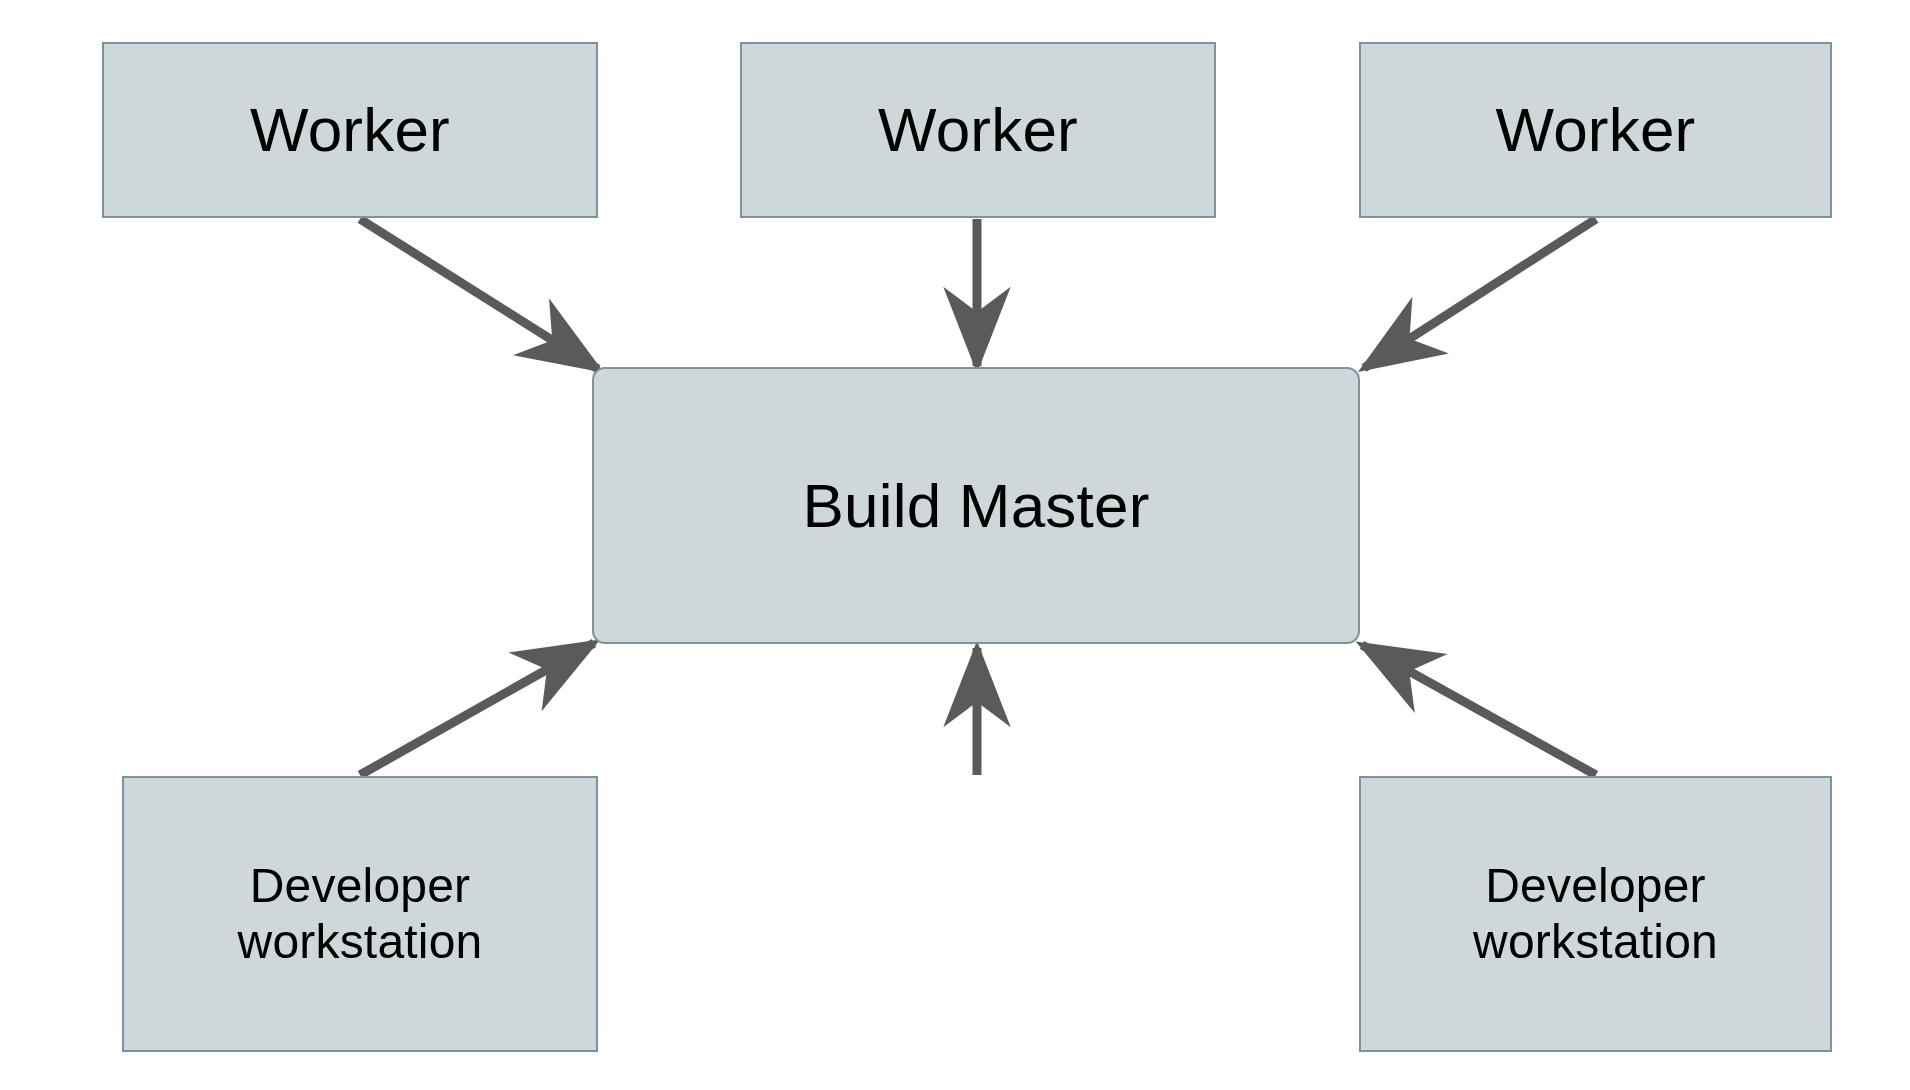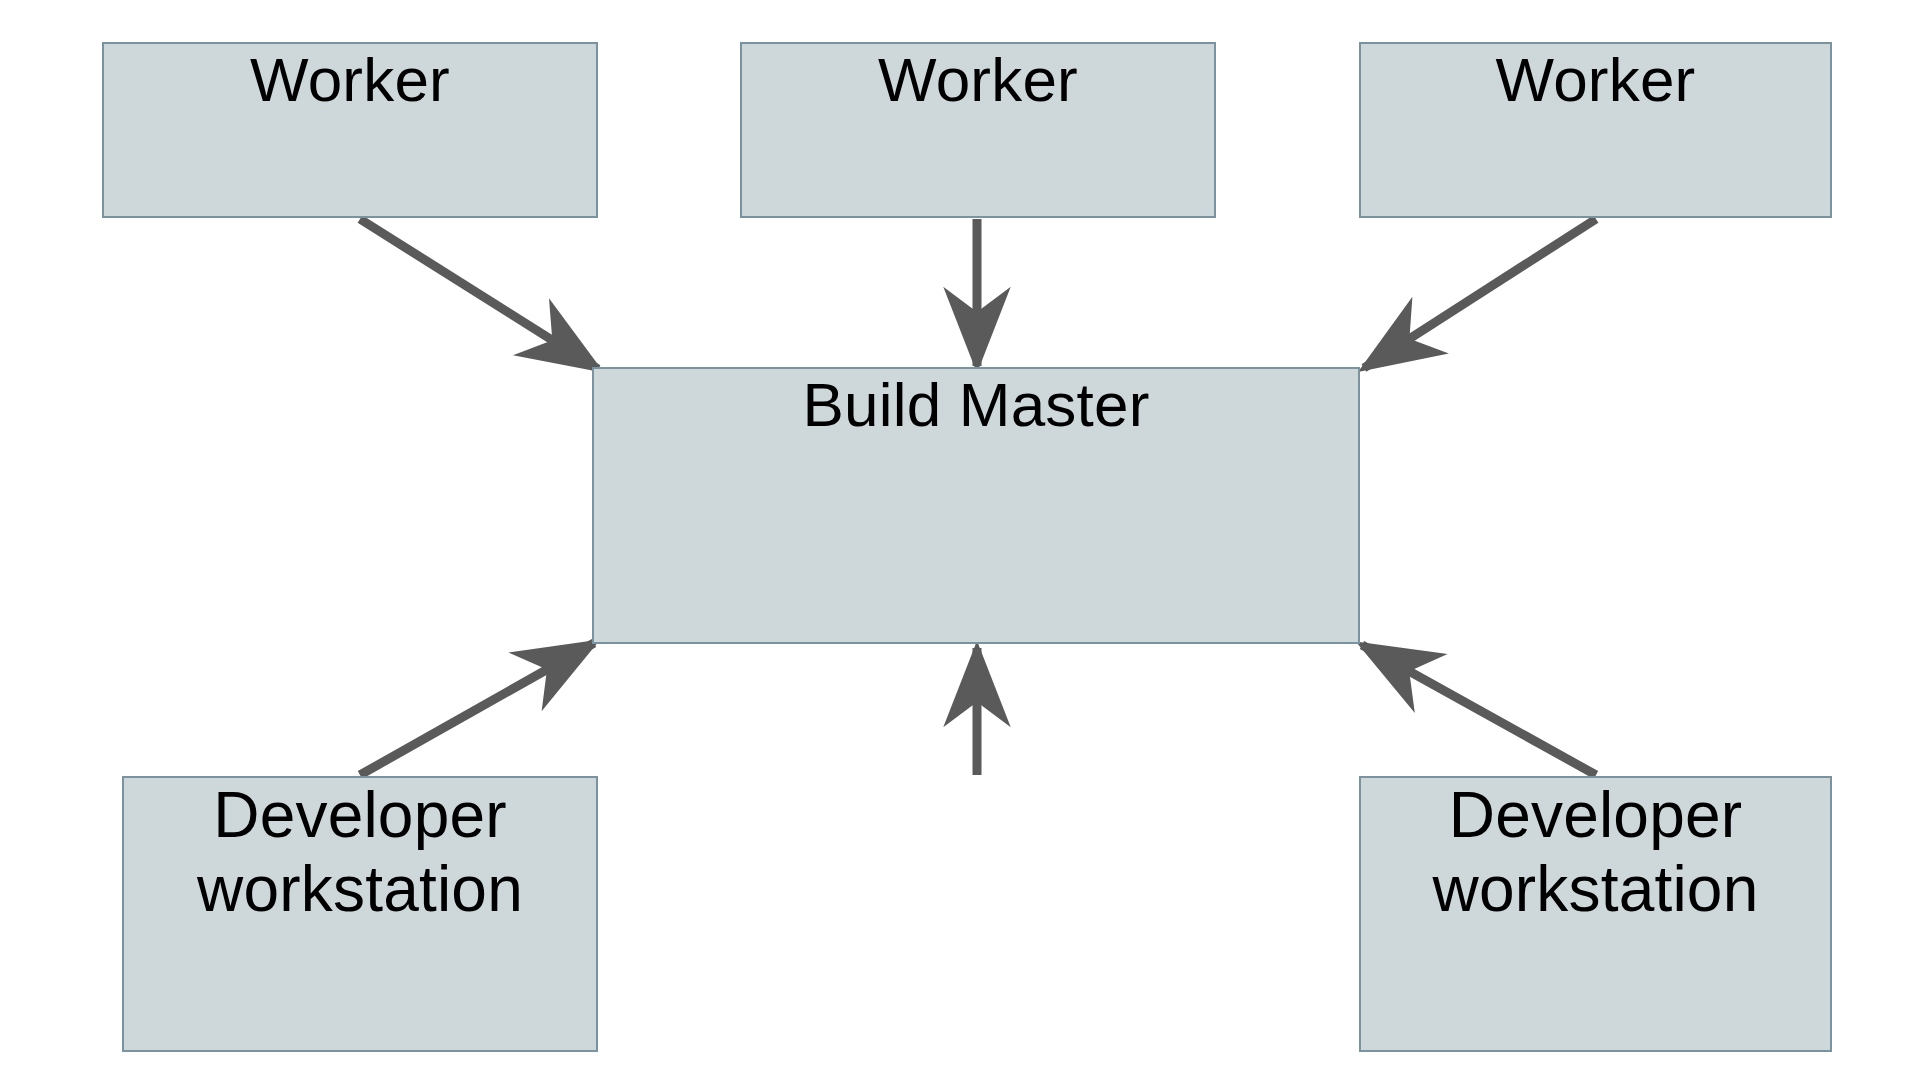--- a/index.html
+++ b/index.html
@@ -27,35 +27,35 @@
     width: 1910px;
     height: 1090px;
     display: block;
   }
   .node-box {
     position: absolute;
     box-sizing: border-box;
     background: #ced8db;
     border: 2px solid #7b939e;
     display: flex;
-    align-items: flex-start;
+    align-items: center;
     justify-content: center;
     z-index: 2;
   }
   .node-label {
     color: #000000;
     text-align: center;
     line-height: 1.16;
     white-space: pre-line;
     font-weight: 400;
     letter-spacing: 0.2px;
     padding: 0 8px;
   }
   .label-xl { font-size: 62px; }
-  .label-lg { font-size: 64px; }
+  .label-lg { font-size: 48px; }
 </style>
 </head>
 <body>
 
 <div id="diagram-root">
 
   <svg id="diagram-svg" viewBox="0 0 1910 1090" xmlns="http://www.w3.org/2000/svg">
     <defs>
       <marker id="arrowhead" markerWidth="12" markerHeight="12" refX="9.2" refY="4" orient="auto" markerUnits="strokeWidth">
         <path d="M 0.4 0.25 L 10 4 L 0.4 7.75 L 3.2 4 Z" fill="#5a5a5a"></path>
@@ -77,21 +77,21 @@
   </div>
 
   <div class="node-box" style="left:740px; top:42px; width:476px; height:176px;">
     <span class="node-label label-xl">Worker</span>
   </div>
 
   <div class="node-box" style="left:1359px; top:42px; width:473px; height:176px;">
     <span class="node-label label-xl">Worker</span>
   </div>
 
-  <div class="node-box" style="left:592px; top:367px; width:768px; height:277px;">
+  <div class="node-box" style="left:592px; top:367px; width:768px; height:277px;border-radius:13px;">
     <span class="node-label label-xl">Build Master</span>
   </div>
 
   <div class="node-box" style="left:122px; top:776px; width:476px; height:276px;">
     <span class="node-label label-lg">Developer
 workstation</span>
   </div>
 
 
   <div class="node-box" style="left:1359px; top:776px; width:473px; height:276px;">

